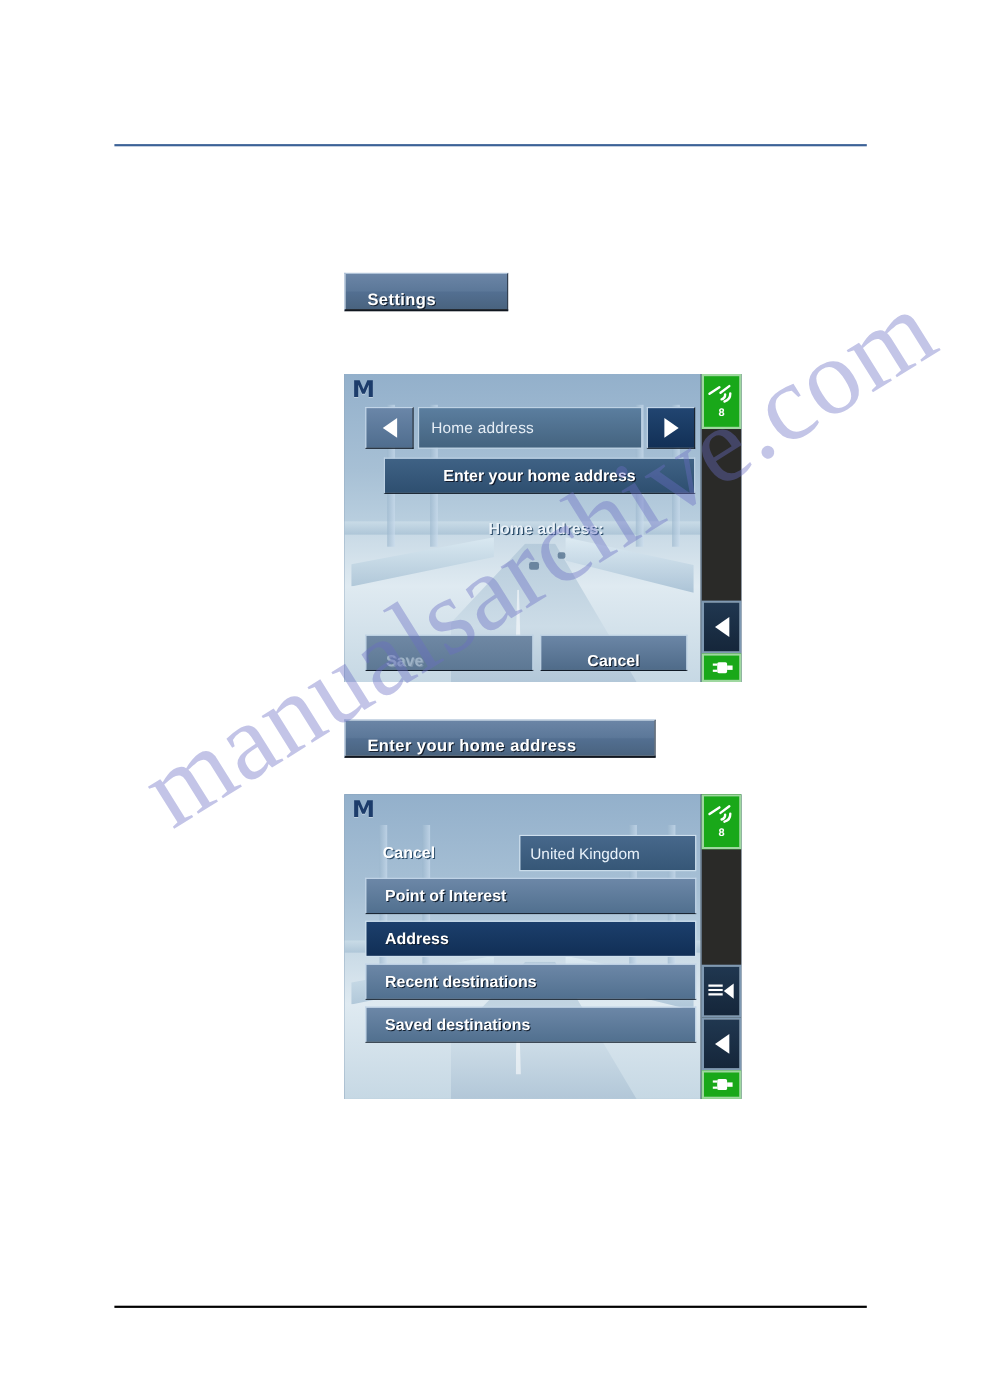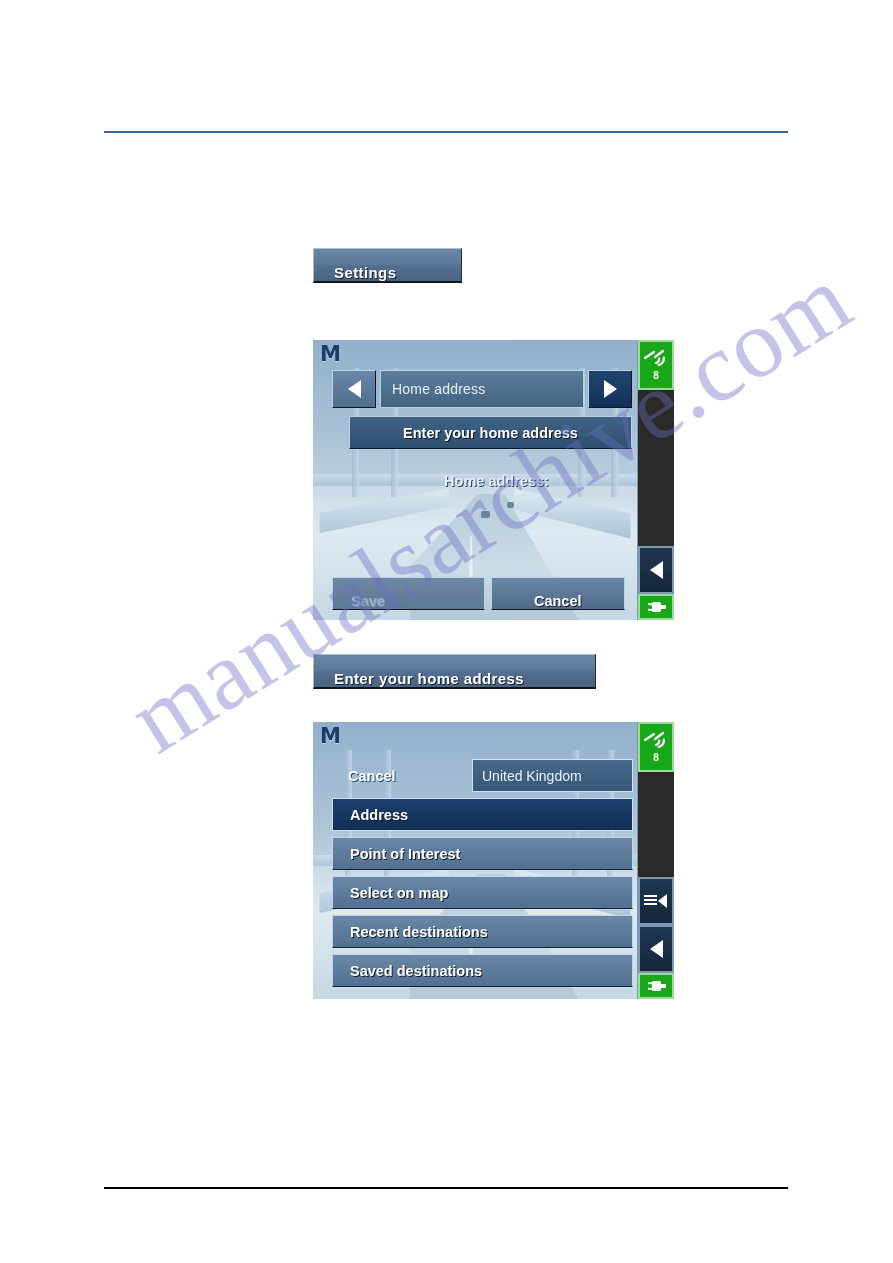--- a/index.html
+++ b/index.html
@@ -500,28 +500,25 @@
       <div class="dev-logo">M</div>
 
       <div class="s2-country-row">
         <div class="s2-country-label">Cancel</div>
         <div class="s2-country-value">
           <span>United Kingdom</span>
         </div>
       </div>
 
       <div class="s2-list">
+        <div class="s2-item">
+          <span>Point of Interest</span>
+        </div>
         <div class="s2-item selected">
           <span>Address</span>
-        </div>
-        <div class="s2-item">
-          <span>Point of Interest</span>
-        </div>
-        <div class="s2-item">
-          <span>Select on map</span>
         </div>
         <div class="s2-item">
           <span>Recent destinations</span>
         </div>
         <div class="s2-item">
           <span>Saved destinations</span>
         </div>
       </div>
     </div>
   </div>

